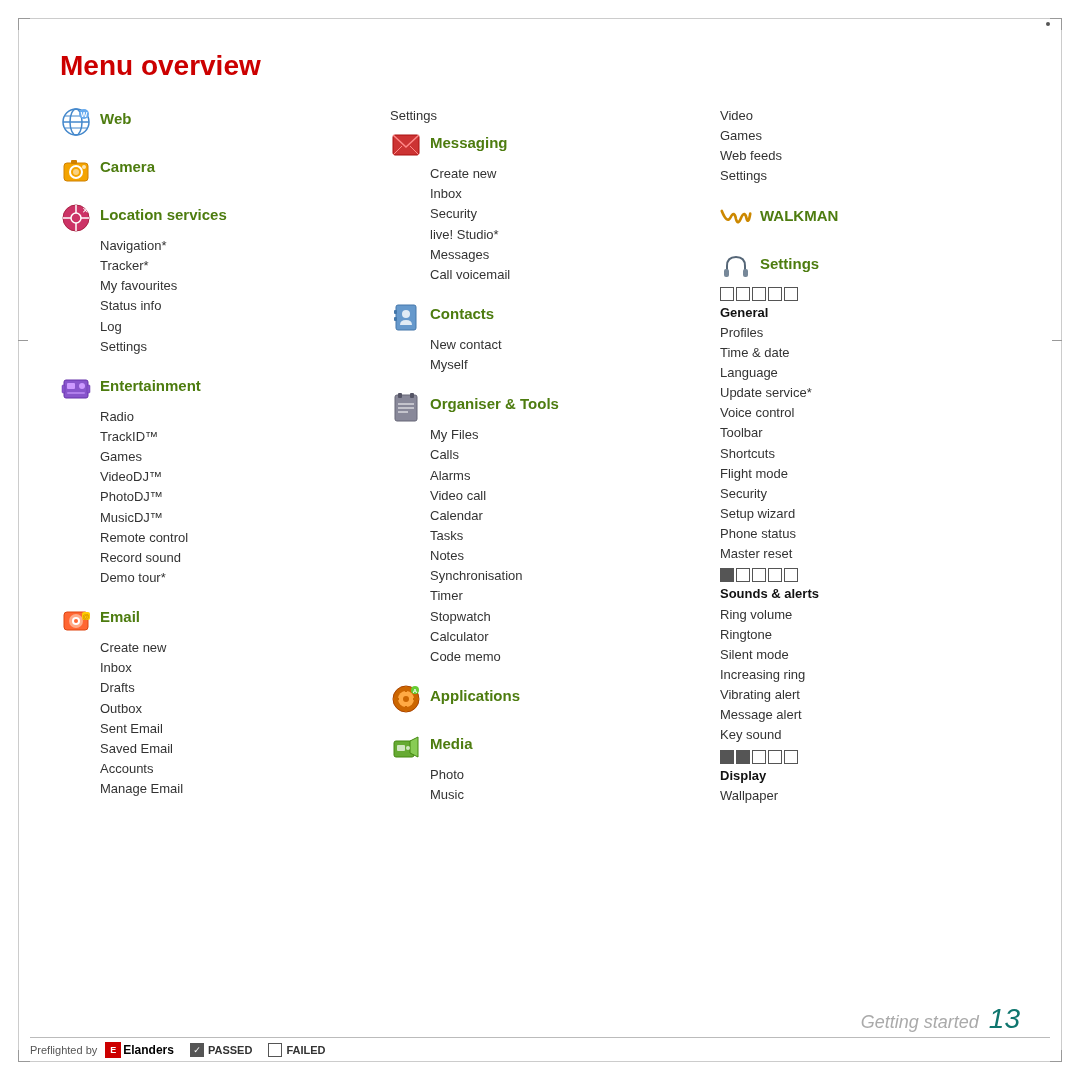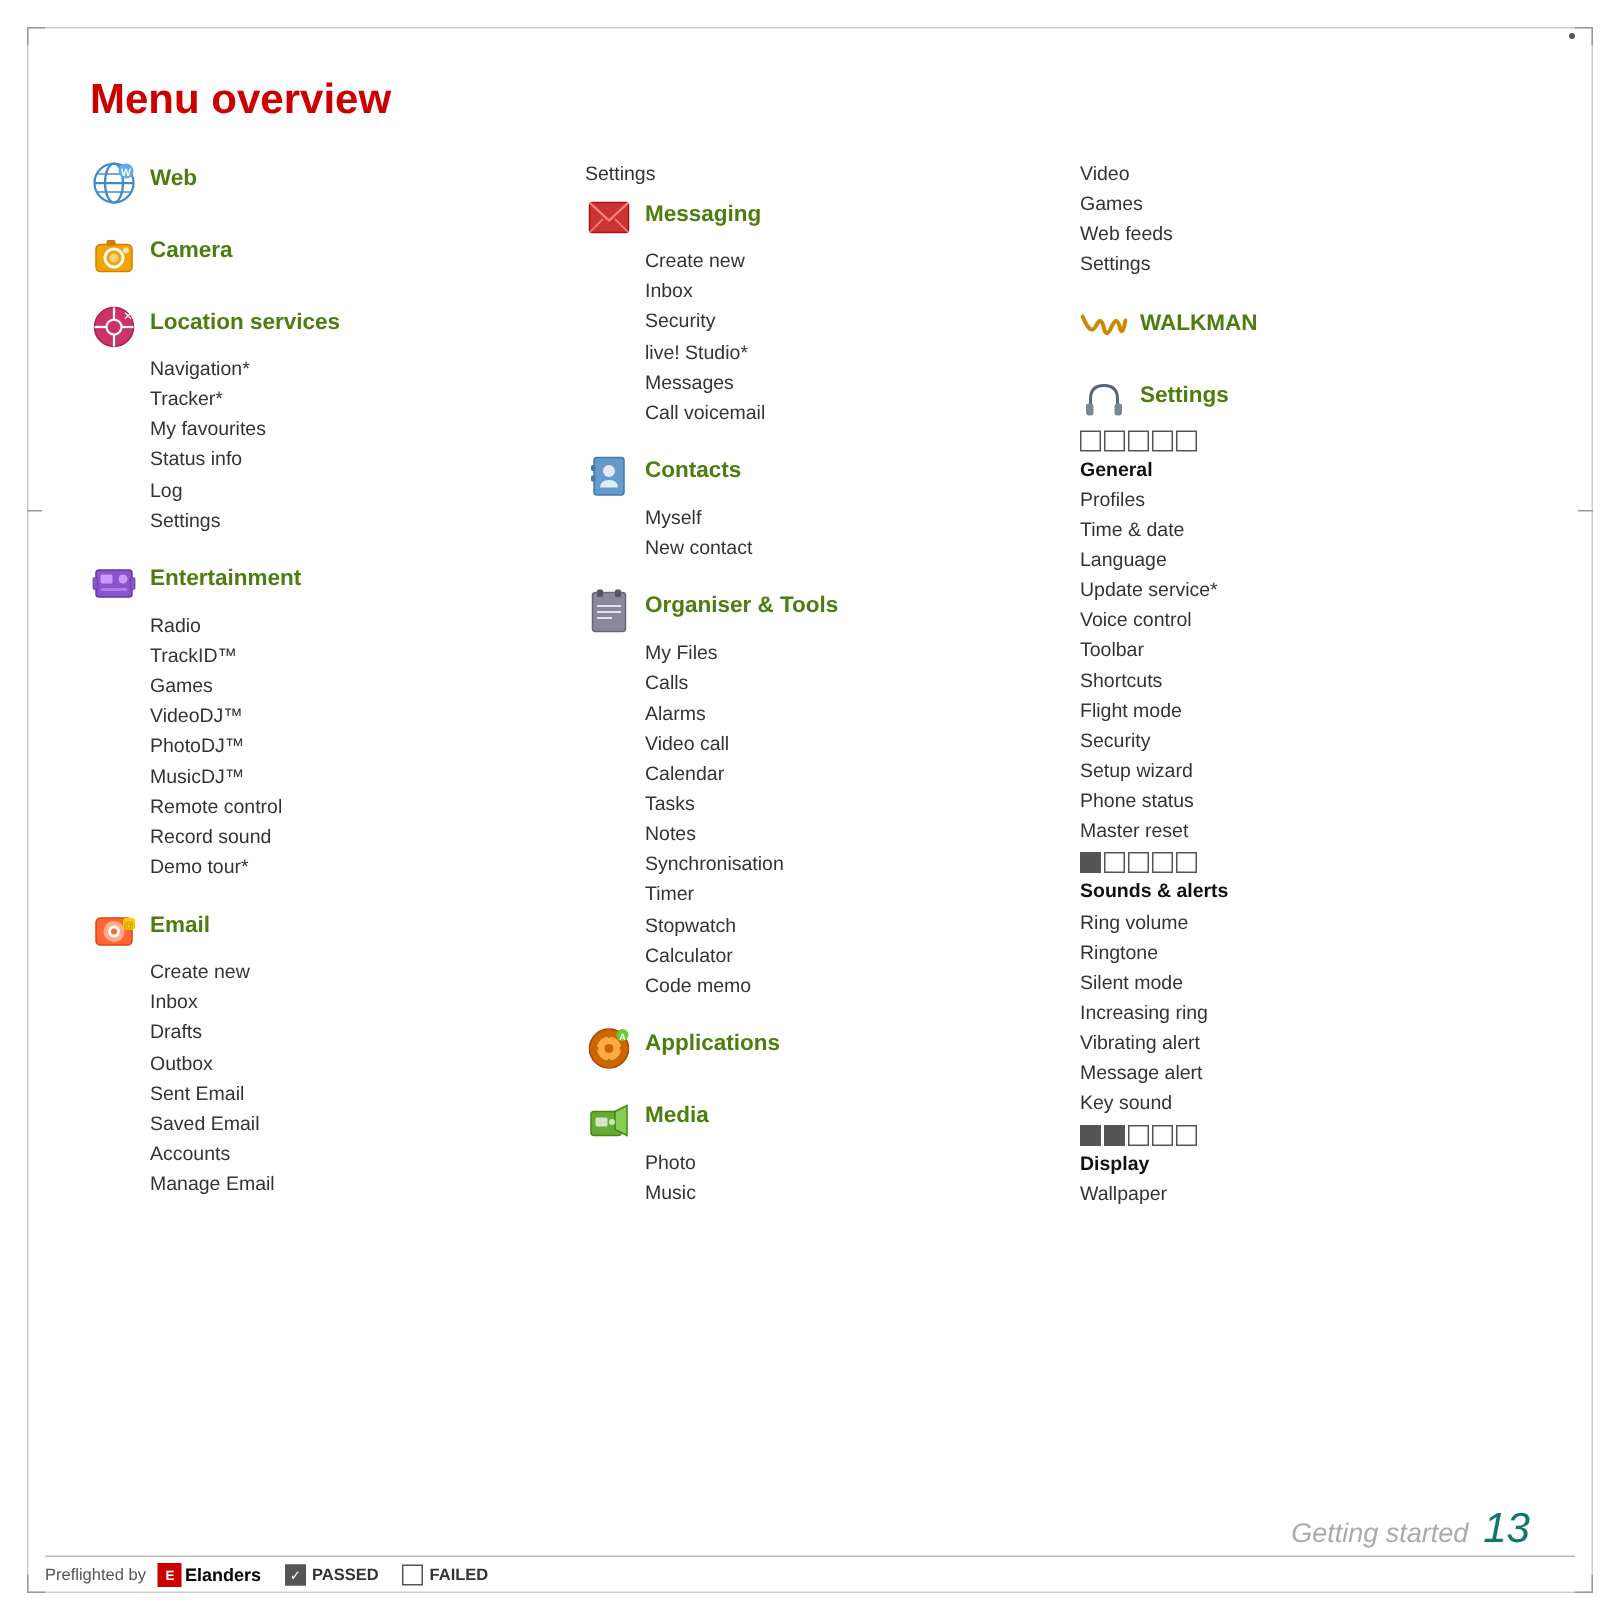--- a/index.html
+++ b/index.html
@@ -388,22 +388,22 @@
               <rect x="6" y="4" width="20" height="25" rx="2" fill="#6699cc" stroke="#4477aa" stroke-width="1"></rect>
               <rect x="4" y="9" width="3" height="4" rx="1" fill="#4477aa"></rect>
               <rect x="4" y="16" width="3" height="4" rx="1" fill="#4477aa"></rect>
               <circle cx="16" cy="13" r="4" fill="#fff" opacity="0.8"></circle>
               <path d="M10 24 Q10 19 16 19 Q22 19 22 24" fill="#fff" opacity="0.8"></path>
             </svg>
           </div>
           <span class="section-title">Contacts</span>
         </div>
         <div class="section-items">
+          <div>New contact</div>
           <div>Myself</div>
-          <div>New contact</div>
         </div>
       </div>
 
       <div class="menu-section">
         <div class="menu-section-header">
           <div class="menu-icon">
             <svg width="32" height="32" viewBox="0 0 32 32">
               <rect x="5" y="4" width="22" height="26" rx="2" fill="#888899" stroke="#666677" stroke-width="1"></rect>
               <rect x="8" y="2" width="4" height="5" rx="1" fill="#555566"></rect>
               <rect x="20" y="2" width="4" height="5" rx="1" fill="#555566"></rect>

